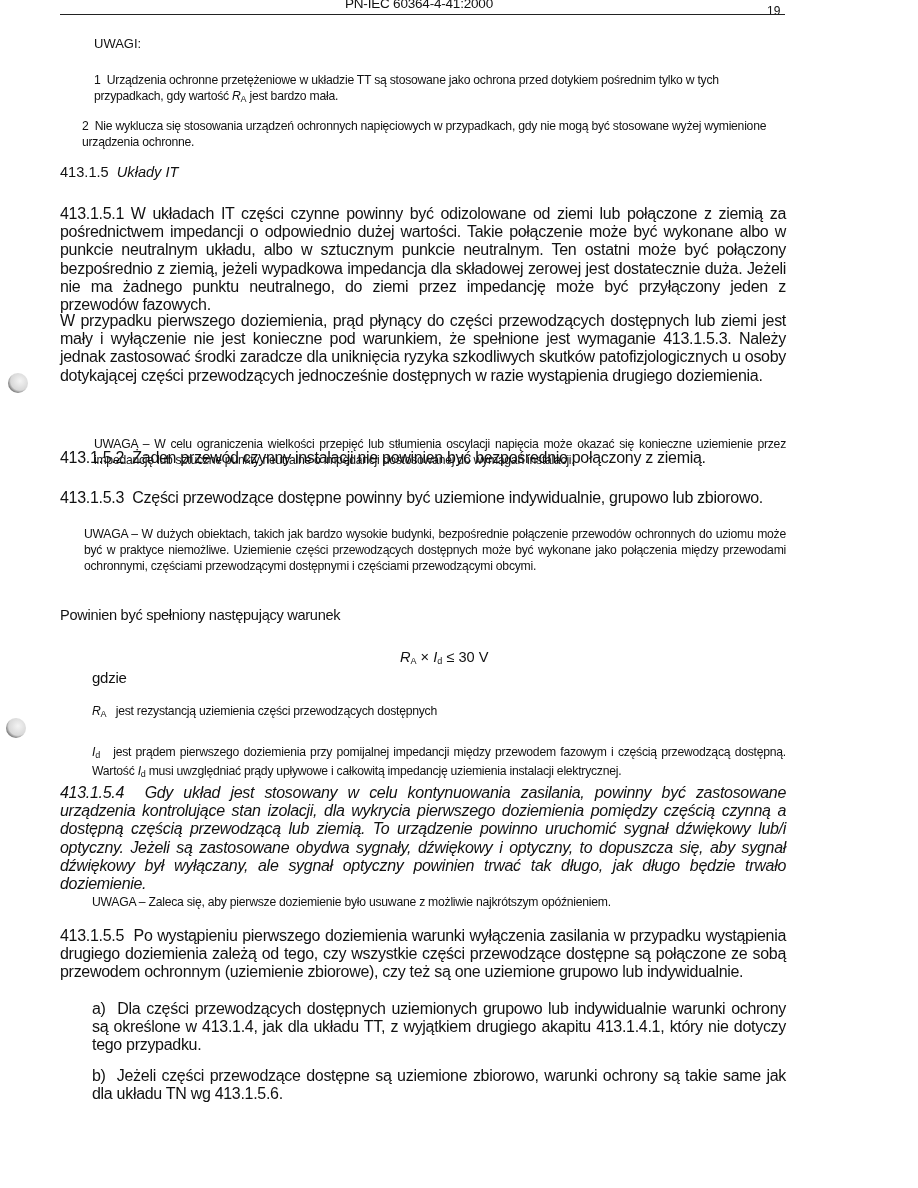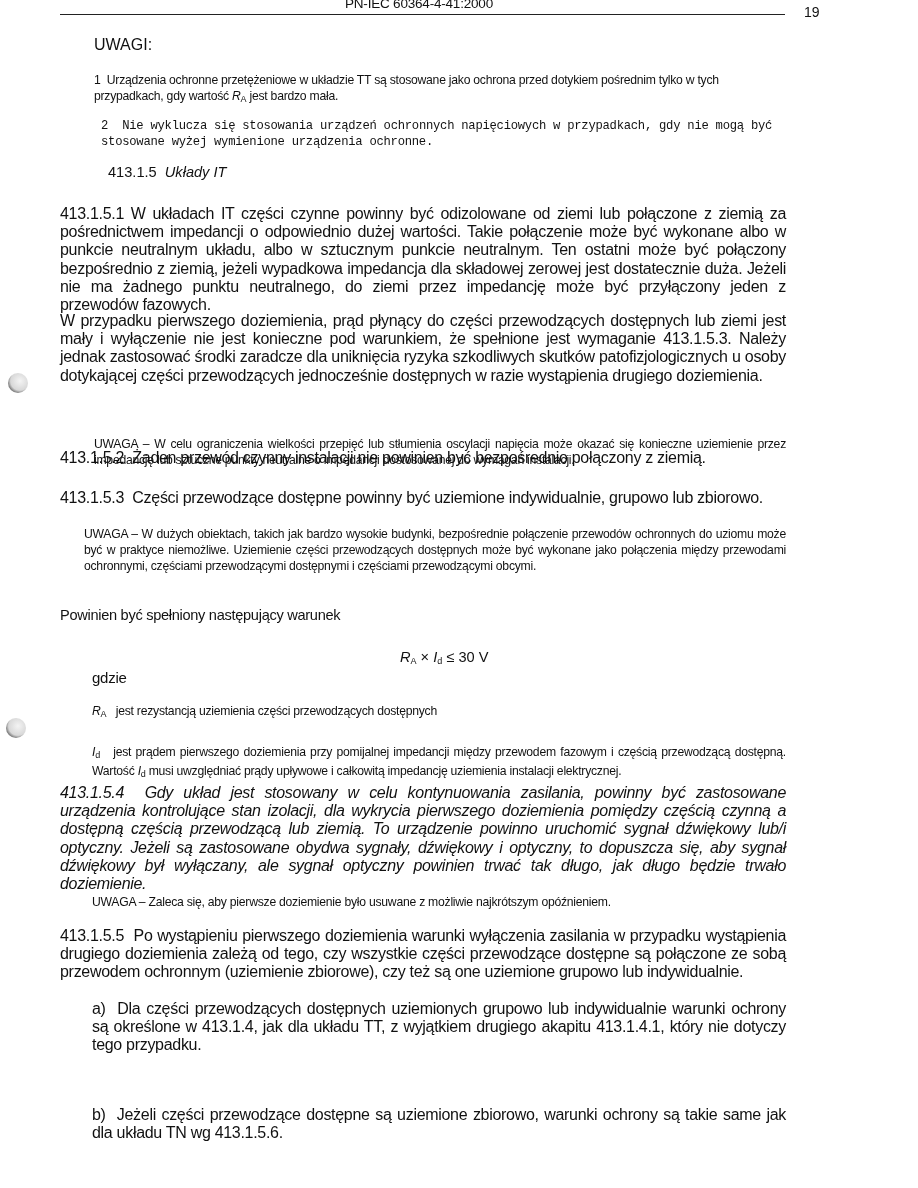--- a/index.html
+++ b/index.html
@@ -2,54 +2,54 @@
 <html><head>
 <meta charset="utf-8">
 <style>
   html, body { margin:0; padding:0; background:#ffffff; }
   body {
     width:918px; height:1188px; position:relative; overflow:hidden;
     font-family:"Liberation Sans", sans-serif; color:#111;
   }
   .abs { position:absolute; }
   .header-title { left:345px; top:-4px; font-size:13.5px; letter-spacing:-0.2px; }
-  .page-num { left:804px; top:4px; font-size:14px; }
+  .page-num { left:767px; top:4px; font-size:12px; }
   .header-rule { left:60px; top:14px; width:725px; height:0; border-top:1.2px solid #222; }
   .note { font-size:12.2px; line-height:16px; letter-spacing:-0.25px; }
   .body-text { font-size:16px; line-height:18.2px; letter-spacing:-0.3px; text-align:justify; }
   .it { font-style:italic; }
   sub { font-size:9px; vertical-align:-2px; }
   .punch {
     width:20px; height:20px; border-radius:50%;
     background:radial-gradient(circle at 60% 40%, #f4f4f4 0%, #d8d8d8 55%, #555 80%, #111 100%);
   }
 </style>
 </head>
 <body>
 
 <div class="abs header-title">PN-IEC 60364-4-41:2000</div>
 <div class="abs page-num">19</div>
 <div class="abs header-rule"></div>
 
 <div class="abs punch" style="left:8px; top:373px;"></div>
 <div class="abs punch" style="left:6px; top:718px;"></div>
 
-<div class="abs" style="left:94px; top:36px; font-size:16px;">UWAGI:</div>
+<div class="abs" style="left:94px; top:36px; font-size:13px;">UWAGI:</div>
 
 <div class="abs note" style="left:94px; top:72px; width:694px;">
   <span>1</span>&nbsp;
   <span>Urządzenia ochronne przetężeniowe w układzie TT są stosowane jako ochrona przed dotykiem pośrednim tylko w tych przypadkach, gdy wartość </span><span class="it">R</span><sub>A</sub><span> jest bardzo mała.</span>
 </div>
 
-<div class="abs note" style="left:101px; top:118px; width:694px;font-family:Liberation Mono, monospace;">
+<div class="abs note" style="left:82px; top:118px; width:694px;">
   <span>2</span>&nbsp;
   <span>Nie wyklucza się stosowania urządzeń ochronnych napięciowych w przypadkach, gdy nie mogą być stosowane wyżej wymienione urządzenia ochronne.</span>
 </div>
 
-<div class="abs" style="left:60px; top:164px; font-size:14.6px;margin-left:48px;">
+<div class="abs" style="left:60px; top:164px; font-size:14.6px;">
   <span>413.1.5</span>&nbsp;
   <span class="it">Układy IT</span>
 </div>
 
 <div class="abs body-text" style="left:60px; top:205px; width:726px;">
   <span>413.1.5.1</span>
   <span>W układach IT części czynne powinny być odizolowane od ziemi lub połączone z ziemią za pośrednictwem impedancji o odpowiednio dużej wartości. Takie połączenie może być wykonane albo w punkcie neutralnym układu, albo w sztucznym punkcie neutralnym. Ten ostatni może być połączony bezpośrednio z ziemią, jeżeli wypadkowa impedancja dla składowej zerowej jest dostatecznie duża. Jeżeli nie ma żadnego punktu neutralnego, do ziemi przez impedancję może być przyłączony jeden z przewodów fazowych.</span>
 </div>
 
 <div class="abs body-text" style="left:60px; top:312px; width:726px;">W przypadku pierwszego doziemienia, prąd płynący do części przewodzących dostępnych lub ziemi jest mały i wyłączenie nie jest konieczne pod warunkiem, że spełnione jest wymaganie 413.1.5.3. Należy jednak zastosować środki zaradcze dla uniknięcia ryzyka szkodliwych skutków patofizjologicznych u osoby dotykającej części przewodzących jednocześnie dostępnych w razie wystąpienia drugiego doziemienia.</div>
@@ -96,16 +96,16 @@
 <div class="abs body-text" style="left:60px; top:927px; width:726px;">
   <span>413.1.5.5</span>&nbsp;
   <span>Po wystąpieniu pierwszego doziemienia warunki wyłączenia zasilania w przypadku wystąpienia drugiego doziemienia zależą od tego, czy wszystkie części przewodzące dostępne są połączone ze sobą przewodem ochronnym (uziemienie zbiorowe), czy też są one uziemione grupowo lub indywidualnie.</span>
 </div>
 
 <div class="abs body-text" style="left:92px; top:1000px; width:694px;">
   <span>a)</span>&nbsp;
   <span>Dla części przewodzących dostępnych uziemionych grupowo lub indywidualnie warunki ochrony są określone w 413.1.4, jak dla układu TT, z wyjątkiem drugiego akapitu 413.1.4.1, który nie dotyczy tego przypadku.</span>
 </div>
 
-<div class="abs body-text" style="left:92px; top:1067px; width:694px;margin-top:39px;">
+<div class="abs body-text" style="left:92px; top:1067px; width:694px;">
   <span>b)</span>&nbsp;
   <span>Jeżeli części przewodzące dostępne są uziemione zbiorowo, warunki ochrony są takie same jak dla układu TN wg 413.1.5.6.</span>
 </div>
 
 </body></html>

